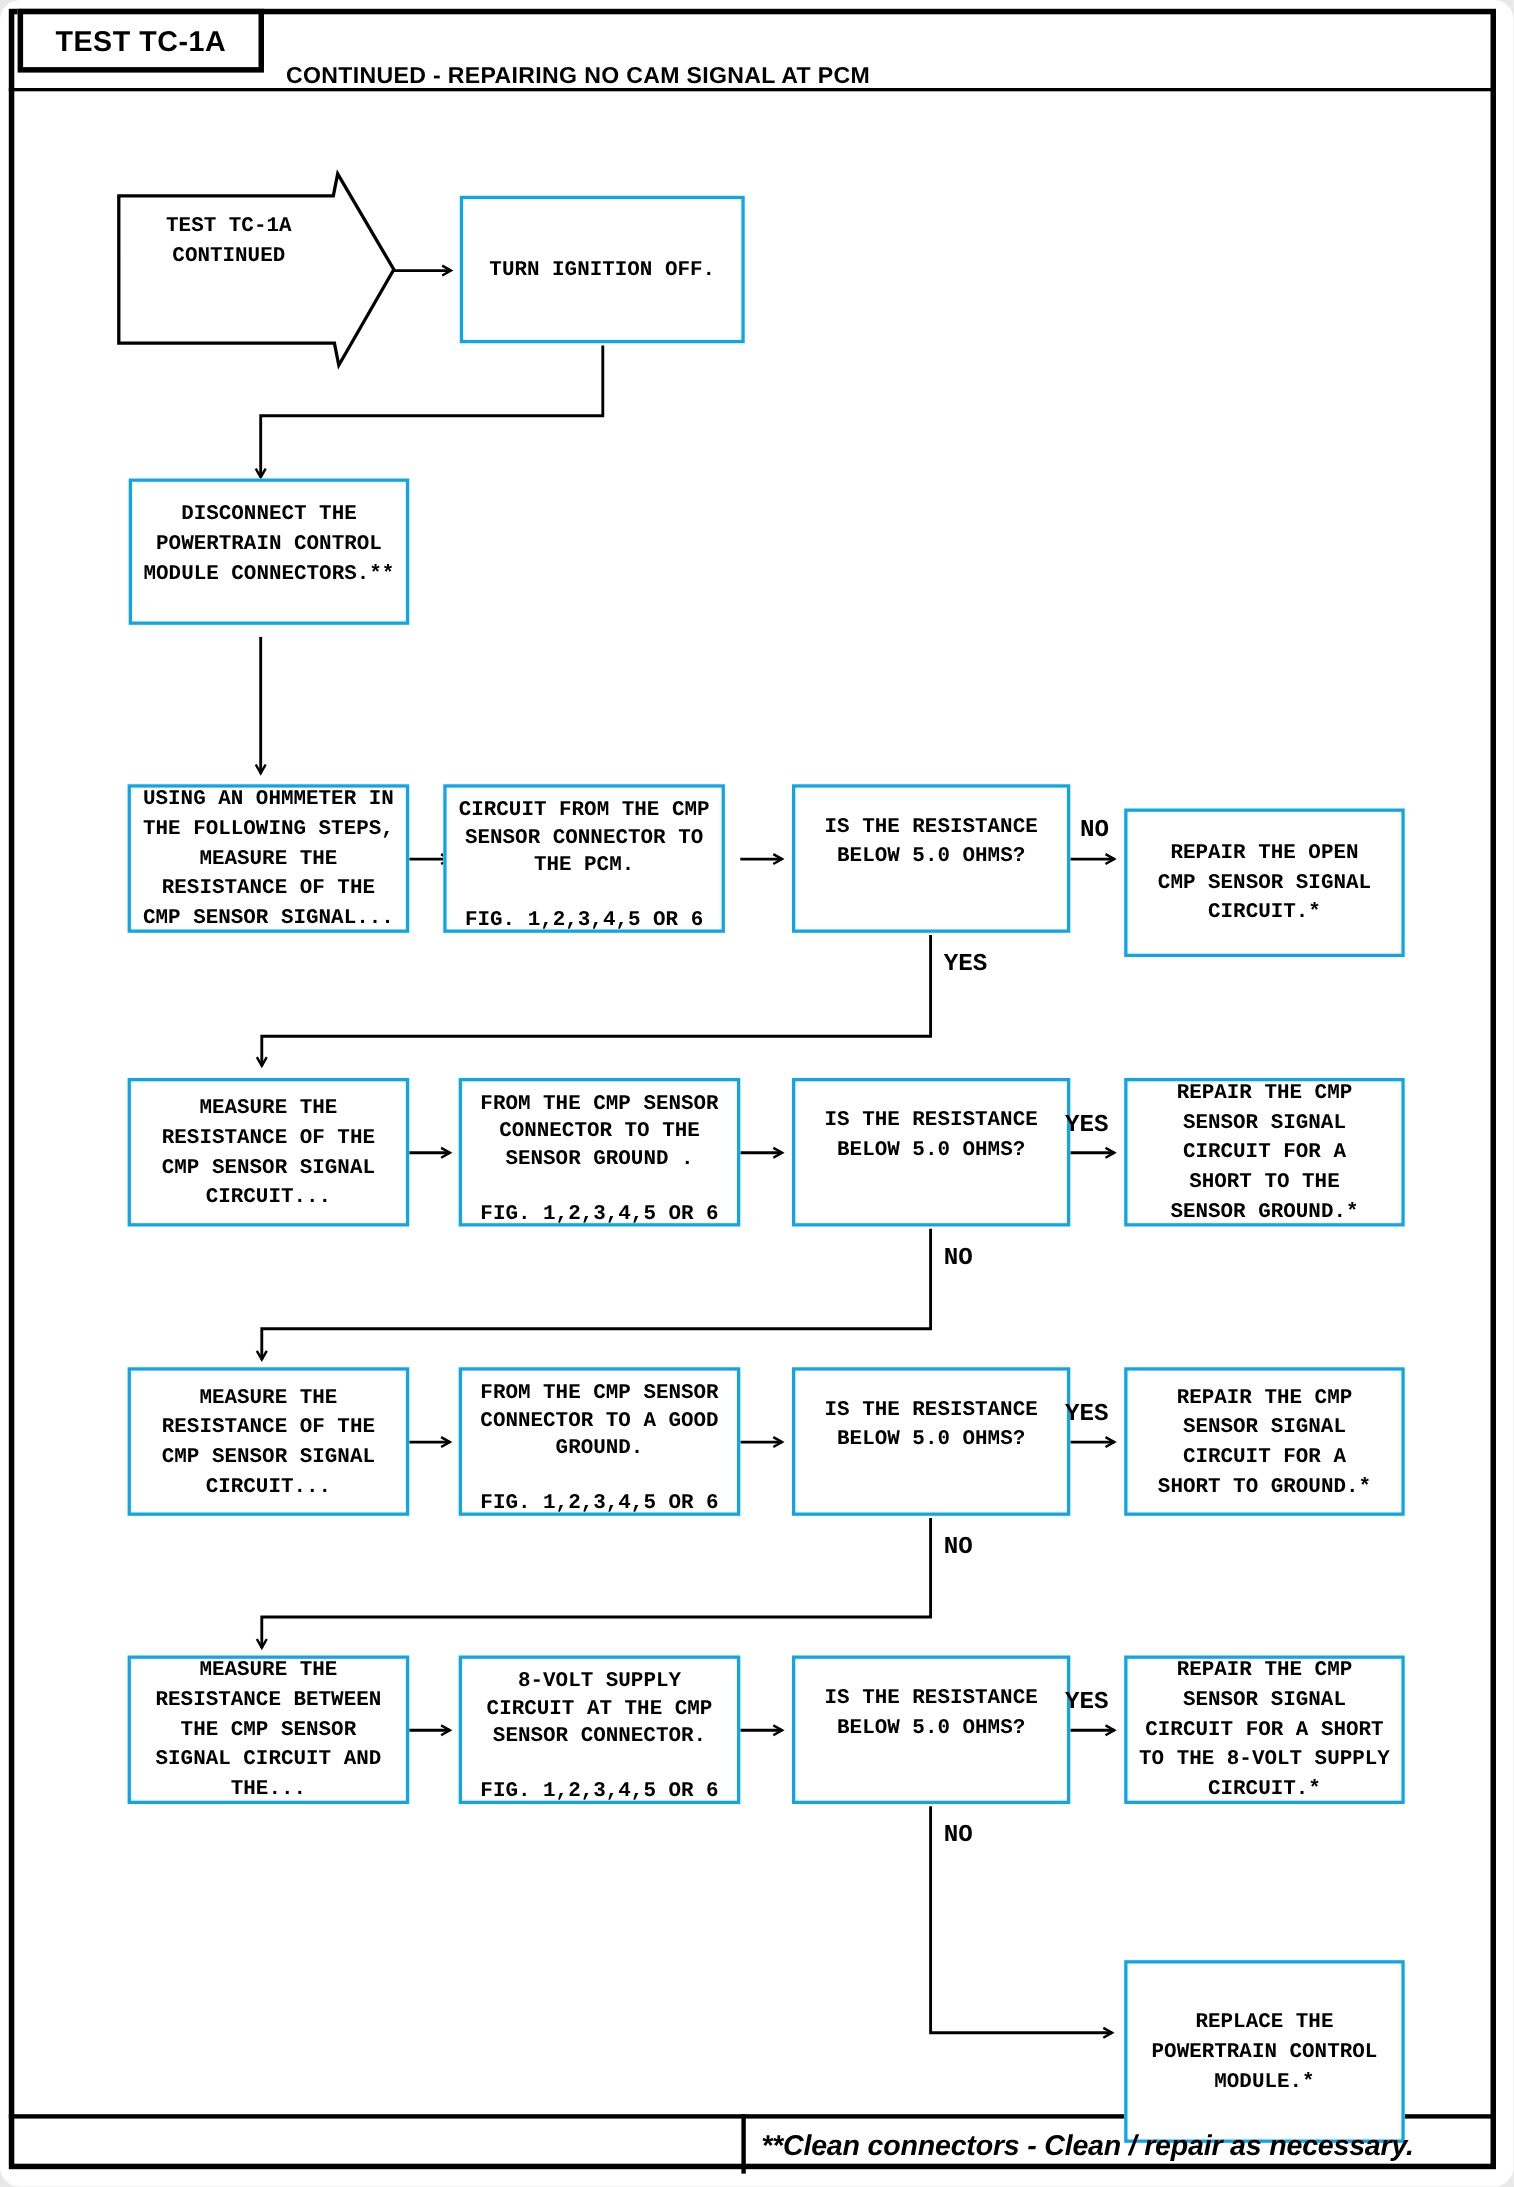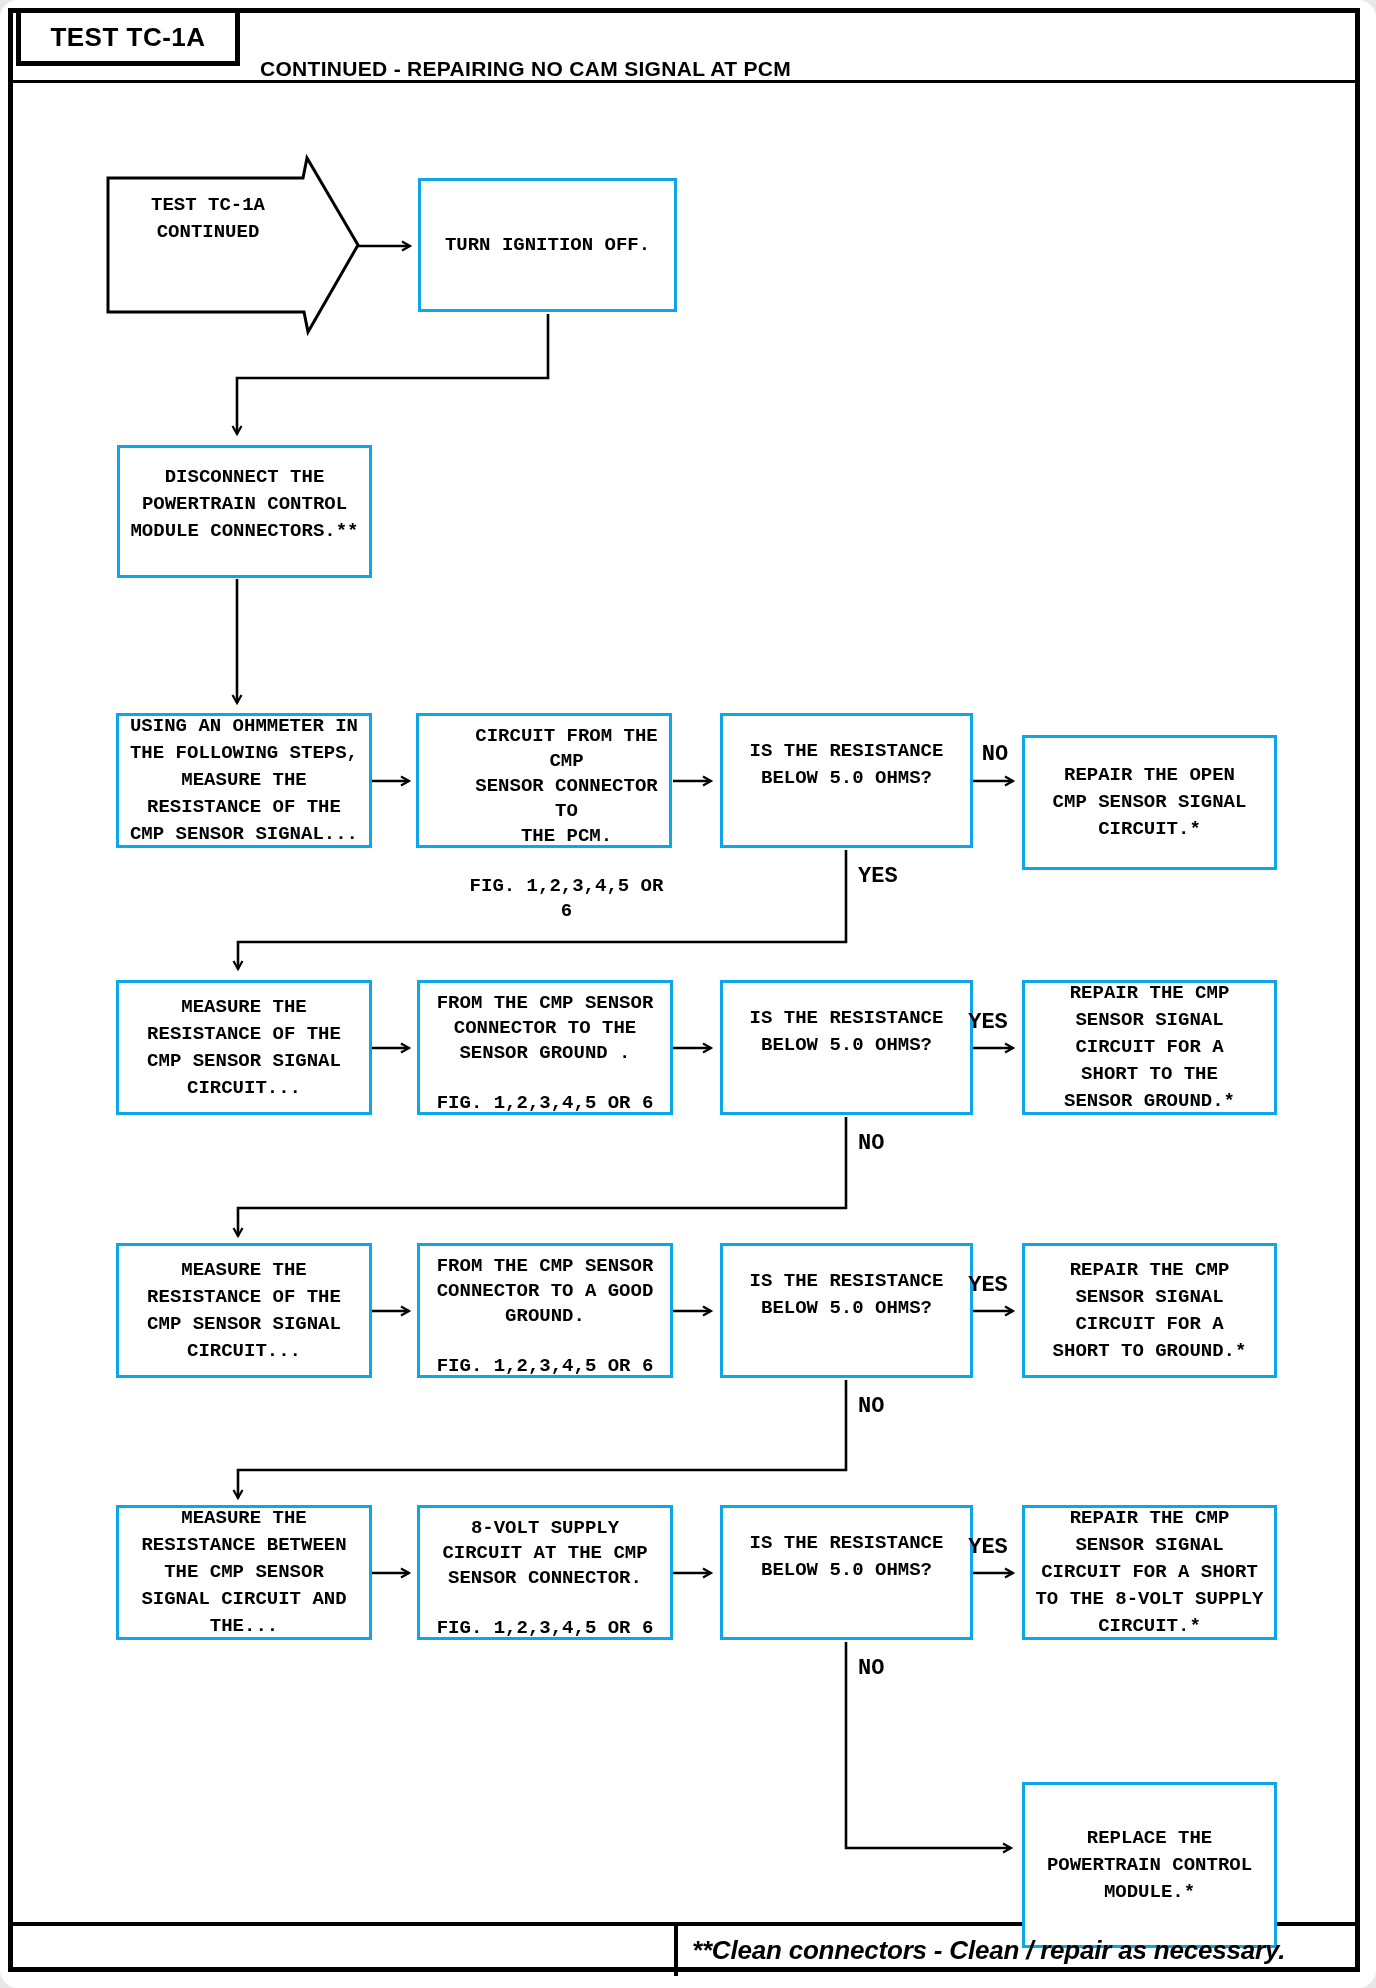--- a/index.html
+++ b/index.html
@@ -88,30 +88,30 @@
       <path d="M846,1380 L846,1470 L238,1470 L238,1498" marker-end="url(#arr)"></path>
       <path d="M846,1642 L846,1848 L1011,1848" marker-end="url(#arr)"></path>
     </g>
   </svg>
 
   <div class="start-text">TEST TC-1A
 CONTINUED</div>
 
   <div class="node" style="left:418px;top:178px;width:259px;height:134px;">TURN IGNITION OFF.</div>
 
-  <div class="node v-top" style="left:117px;top:445px;width:255px;height:133px;padding-top:16px;">DISCONNECT THE
+  <div class="node v-top" style="left:117px;top:435px;width:255px;height:133px;padding-top:16px;">DISCONNECT THE
 POWERTRAIN CONTROL
 MODULE CONNECTORS.**</div>
 
   <div class="node" style="left:116px;top:713px;width:256px;height:135px;">USING AN OHMMETER IN
 THE FOLLOWING STEPS,
 MEASURE THE
 RESISTANCE OF THE
 CMP SENSOR SIGNAL...</div>
-  <div class="node v-top lh25" style="left:416px;top:713px;width:256px;height:135px;padding-top:8px;padding-left:45px;">CIRCUIT FROM THE CMP
+  <div class="node v-top lh25" style="left:403px;top:713px;width:256px;height:135px;padding-top:8px;">CIRCUIT FROM THE CMP
 SENSOR CONNECTOR TO
 THE PCM.
 
 FIG. 1,2,3,4,5 OR 6</div>
   <div class="node v-top" style="left:720px;top:713px;width:253px;height:135px;padding-top:22px;">IS THE RESISTANCE
 BELOW 5.0 OHMS?</div>
   <div class="node" style="left:1022px;top:735px;width:255px;height:135px;">REPAIR THE OPEN
 CMP SENSOR SIGNAL
 CIRCUIT.*</div>
 

